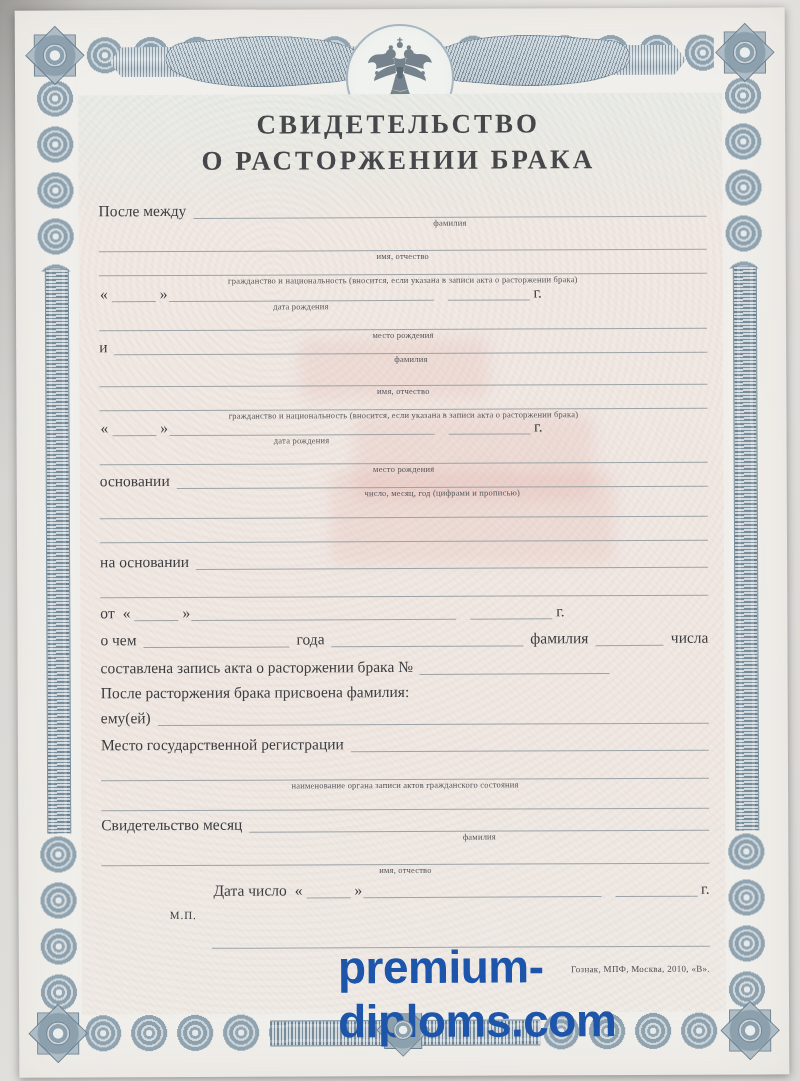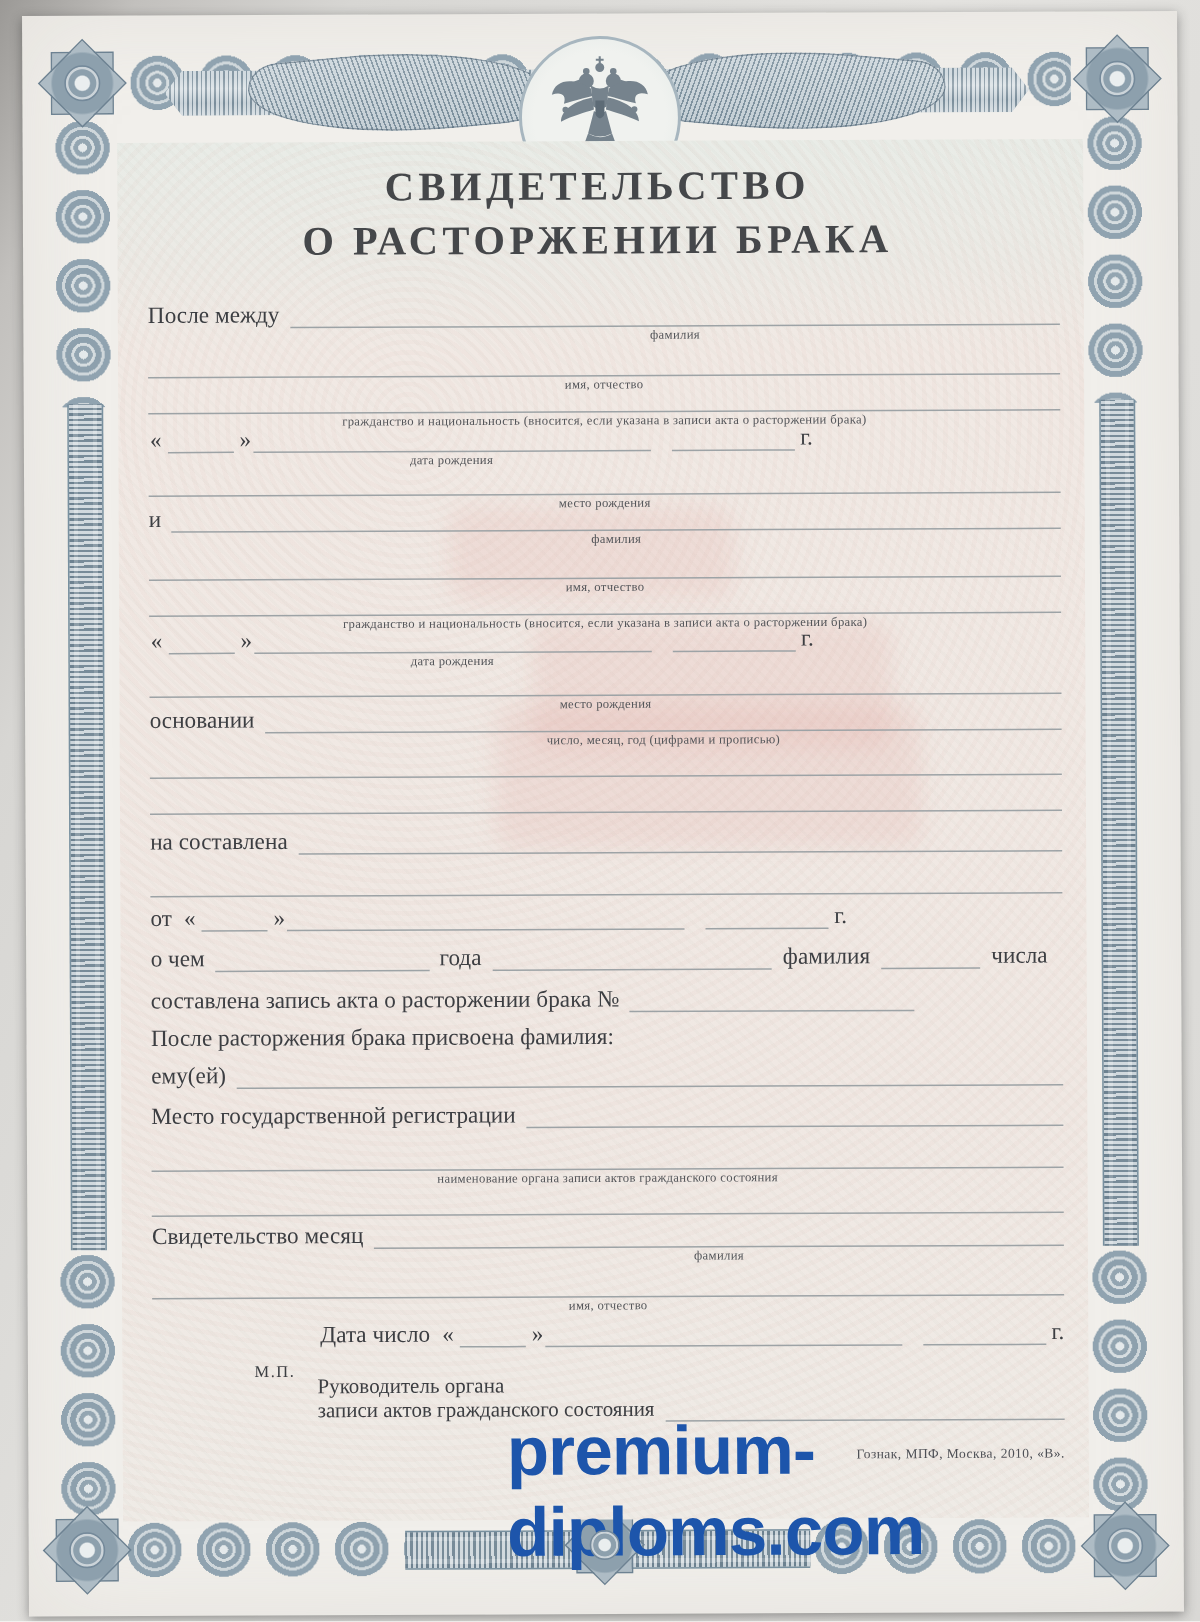--- a/index.html
+++ b/index.html
@@ -236,21 +236,21 @@
   </div>
 
   <div class="row" style="top:500px;">
         <span class="ln"></span>
       </div>
   <div class="row" style="top:524px;">
         <span class="ln"></span>
       </div>
 
   <div class="row" style="top:551px;">
-    <span class="lbl">на составлена</span>
+    <span class="lbl">на основании</span>
     <span class="ln"></span>
   </div>
 
   <div class="row" style="top:579px;">
         <span class="ln"></span>
       </div>
 
   <div class="row" style="top:602px;right:238px;">
     <span class="lbl">от</span>
     <span class="q">«</span>
@@ -261,21 +261,21 @@
     <span class="lbl g">г.</span>
   </div>
 
   <div class="row" style="top:629px;">
     <span class="lbl">о чем</span>
     <span class="ln f16"></span>
     <span class="lbl after">года</span>
     <span class="ln f21"></span>
     <span class="lbl after">фамилия</span>
     <span class="ln f07"></span>
-    <span class="lbl after" style="margin-right:10px;">числа</span>
+    <span class="lbl after" style="margin-right:0;">числа</span>
   </div>
 
   <div class="row" style="top:657px;">
     <span class="lbl">составлена запись акта о расторжении брака №</span>
     <span class="ln w190"></span>
   </div>
 
   <div class="row" style="top:682px;">
     <span class="lbl">После расторжения брака присвоена фамилия:</span>
   </div>
@@ -319,24 +319,20 @@
     <span class="ln qln"></span>
     <span class="q">»</span>
     <span class="ln"></span>
     <span class="ln short"></span>
     <span class="lbl g">г.</span>
   </div>
 
   <div class="mp">М.П.</div>
 
   <div class="row ruk" style="top:916px;">
-    <span class="lblcol">
-      <span>Руководитель органа</span>
-      <span>записи актов гражданского состояния</span>
-    </span>
     <span class="ln"></span>
   </div>
 
   <div class="watermark">premium-diploms.com</div>
   <div class="imprint">Гознак, МПФ, Москва, 2010, «В».</div>
 
  </div>
 </div>
 
 </body></html>

